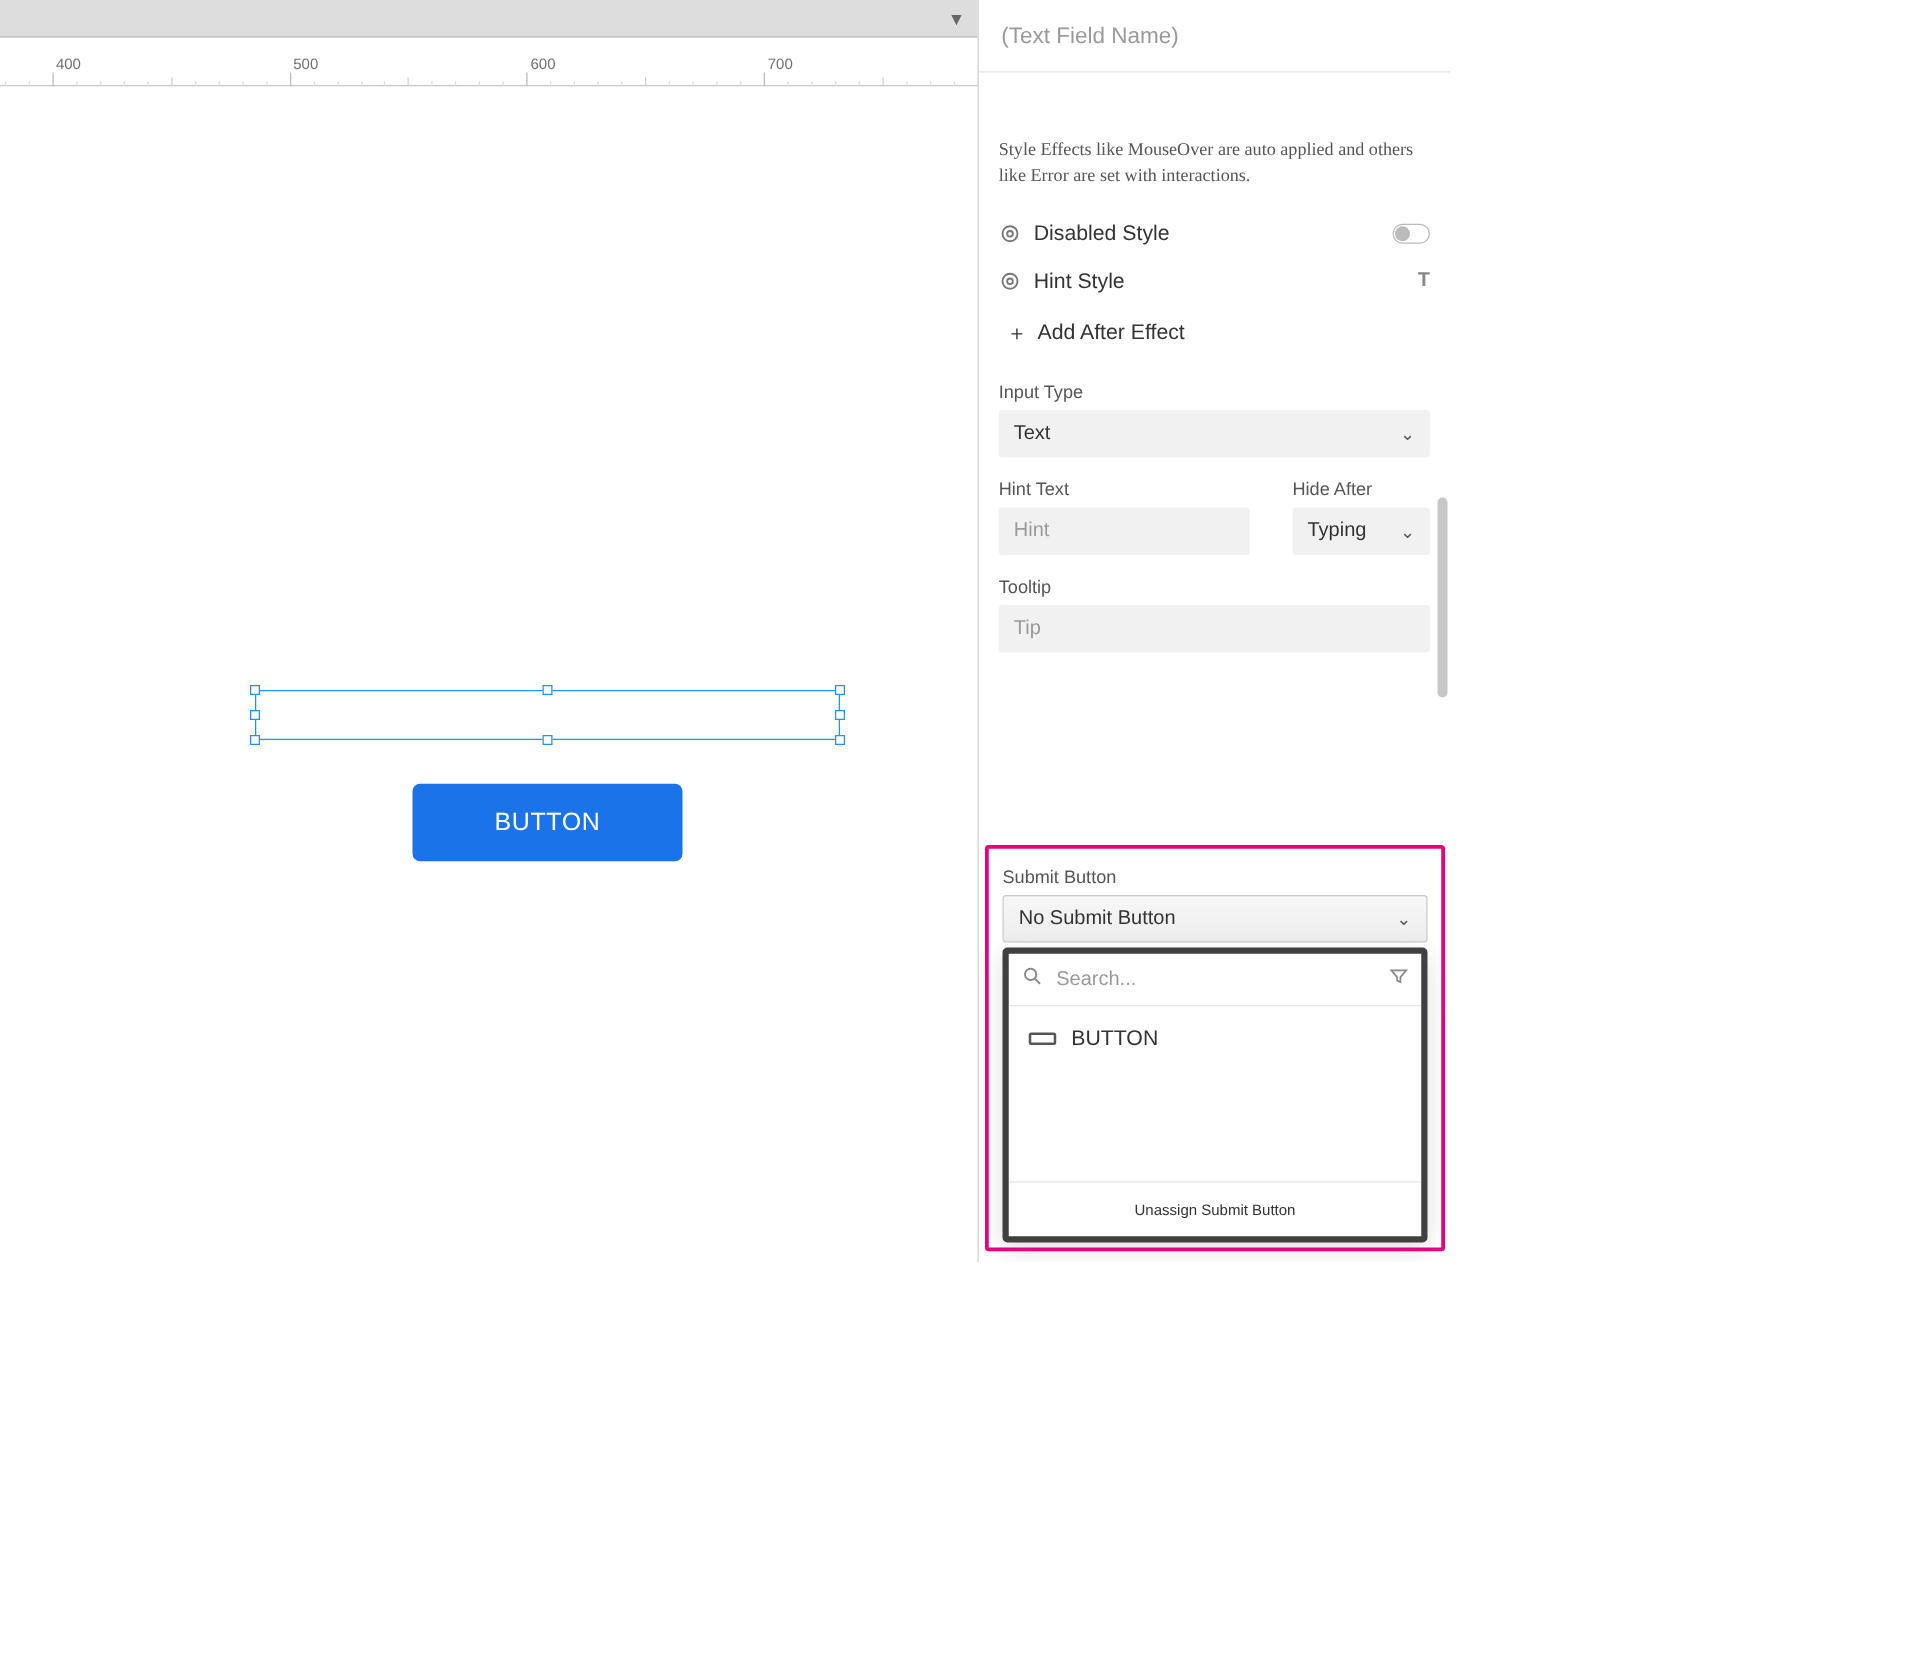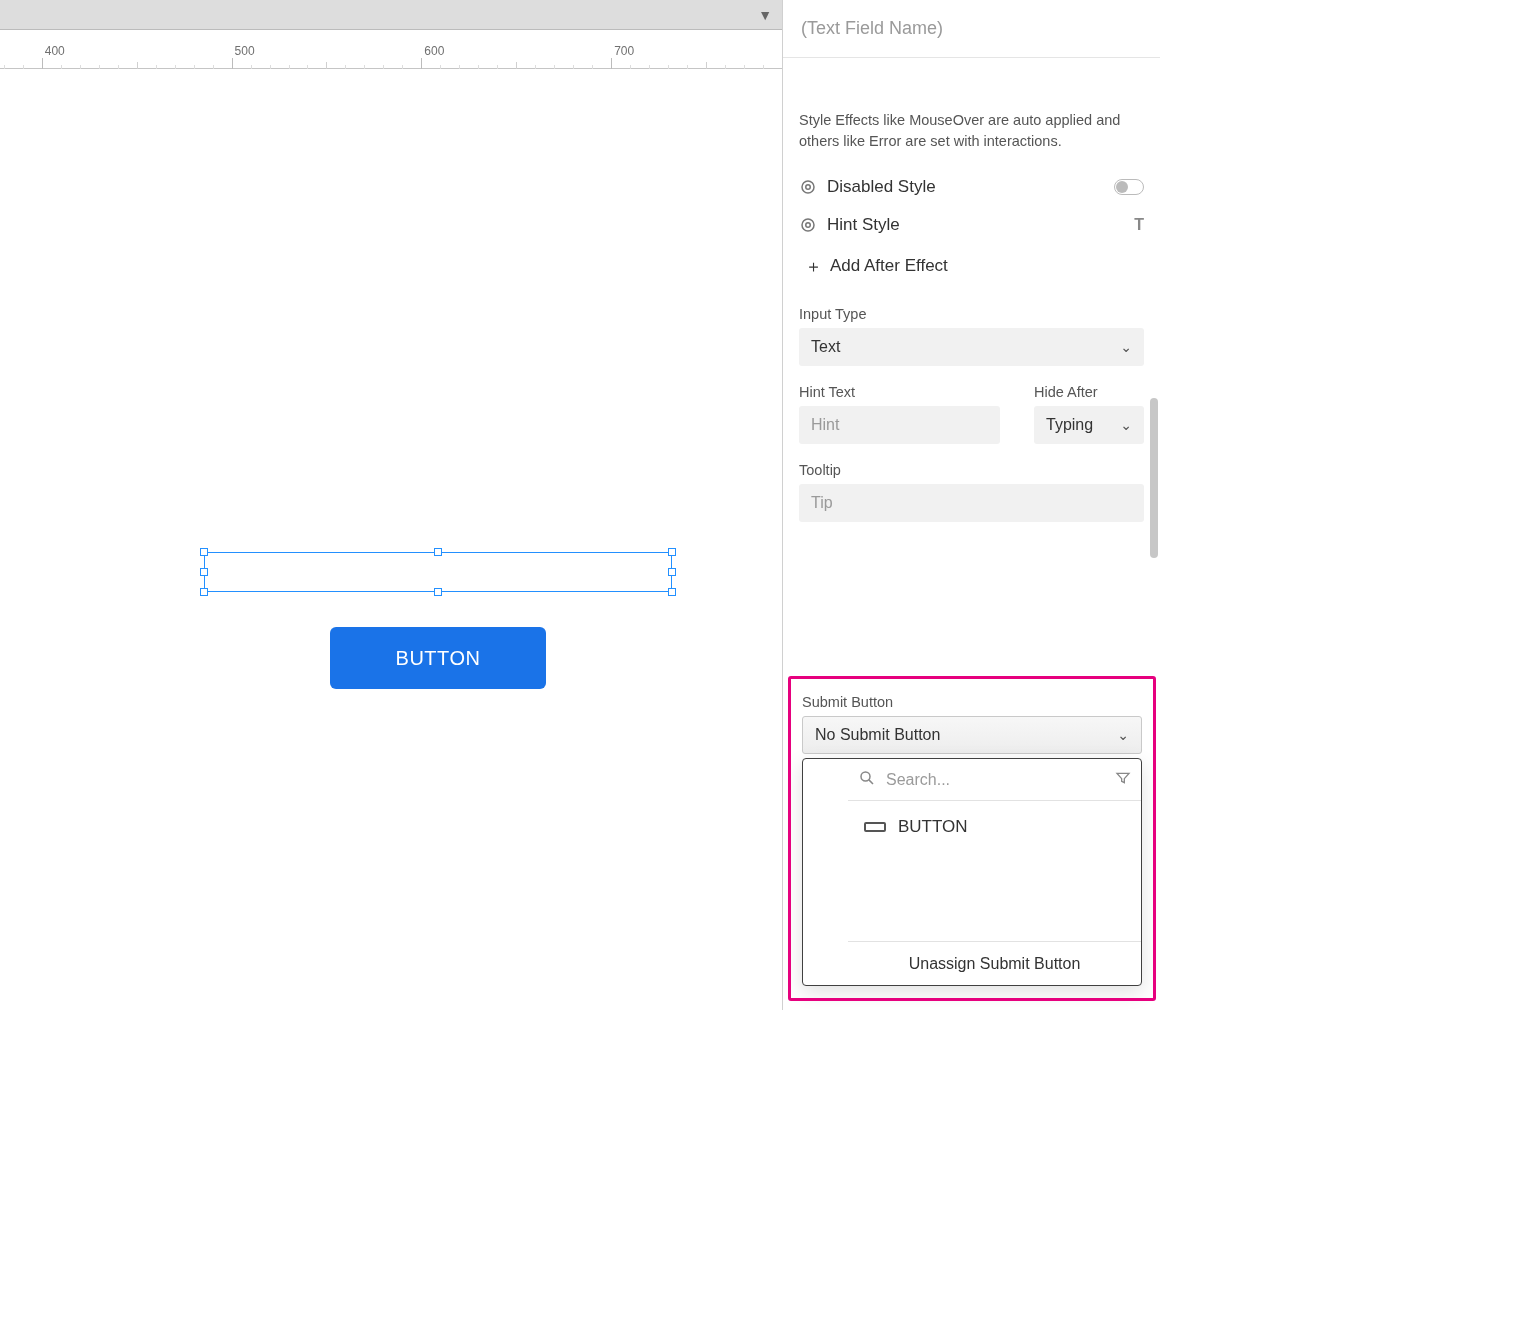--- a/index.html
+++ b/index.html
@@ -32,21 +32,21 @@
   .tab svg, .tab .glyph { width: 18px; height: 18px; }
 
   .name-row { height: 58px; border-bottom: 1px solid #e5e5e5; display: flex; align-items: center; padding: 0 18px; }
   .name-row input { width: 100%; border: none; outline: none; font-size: 18px; color: #333; }
   .name-row input::placeholder { color: #9a9a9a; }
 
   .scroll { flex: 1; overflow-y: auto; padding: 52px 16px 16px 16px; position: relative; }
   .section-header { display: flex; align-items: center; justify-content: space-between; margin-bottom: 10px; }
   .section-title { font-size: 14px; letter-spacing: 2px; color: #888; text-transform: uppercase; }
   .btn-small { background: #f2f2f2; border: 1px solid #d2d2d2; border-radius: 4px; padding: 5px 10px; font-size: 14px; color: #333; cursor: pointer; }
-  .helper { font-size: 14.5px; color: #555; line-height: 1.45; margin-bottom: 16px; }
+  .helper { font-size: 14.5px; color: #555; line-height: 1.45; margin-bottom: 16px; font-family: Liberation Serif, serif; }
 
   .style-row { display: flex; align-items: center; justify-content: space-between; height: 38px; }
   .style-row .left { display: flex; align-items: center; gap: 10px; font-size: 17px; color: #333; }
   .target-icon { width: 18px; height: 18px; }
   .pill { width: 30px; height: 16px; border: 1.5px solid #bbb; border-radius: 10px; position: relative; }
   .pill::after { content:""; position:absolute; left:1px; top:1px; width:12px; height:12px; border-radius:50%; background:#bbb; }
   .T-icon { font-weight: 700; color: #888; font-size: 16px; }
 
   .add-effect { display: flex; align-items: center; gap: 8px; height: 44px; font-size: 17px; color: #333; cursor: pointer; padding-left: 6px; }
 
@@ -57,29 +57,29 @@
   .chev { color: #555; font-size: 14px; }
 
   .two-col { display: flex; gap: 34px; }
   .col-a { flex: 1; } .col-b { width: 110px; }
 
   
   .highlight { position: absolute; left: 788px; top: 676px; width: 368px; height: 325px; border: 3px solid #e6007e; border-radius: 3px; pointer-events: none; z-index: 50; }
   .submit-area { position: absolute; left: 788px; top: 680px; width: 368px; padding: 8px 14px 0 14px; z-index: 40; background:#fff; }
   .dropdown-open .select.open { background: linear-gradient(#f7f7f7,#ededed); border:1px solid #c9c9c9; }
 
-  .popover { margin-top: 4px; background: #fff; border: 1px solid #404040; border-radius: 4px; box-shadow: 0 6px 20px rgba(0,0,0,.12); overflow:hidden;padding-left:45px; }
+  .popover { margin-top: 4px; background: #fff; border: 5px solid #404040; border-radius: 4px; box-shadow: 0 6px 20px rgba(0,0,0,.12); overflow:hidden; }
   .search-row { display:flex; align-items:center; height:42px; padding: 0 10px; gap:10px; border-bottom:1px solid #e2e2e2; }
   .search-row input { flex:1; border:none; outline:none; font-size:16px; color:#333; }
   .search-row input::placeholder { color:#9a9a9a; }
   .search-row .mag, .search-row .funnel { color:#888; }
   .options { height: 140px; padding: 8px 0; overflow:auto; }
   .option { display:flex; align-items:center; gap:12px; padding: 8px 16px; font-size:17px; color:#333; cursor:pointer; }
   .widget-glyph { width:22px; height:10px; border:2px solid #555; border-radius:2px; display:inline-block; }
-  .popover-footer { height:44px; border-top:1px solid #e2e2e2; display:flex; align-items:center; justify-content:center; font-size:16px; color:#333; cursor:pointer; }
+  .popover-footer { height:44px; border-top:1px solid #e2e2e2; display:flex; align-items:center; justify-content:center; font-size:12px; color:#333; cursor:pointer; }
 
   
   .scrollbar { position: absolute; right: 2px; top: 340px; width: 8px; height: 160px; background:#c7c7c7; border-radius:4px; }
 </style>
 </head>
 <body>
 
 <div class="canvas-area">
   <div class="top-bar">
     <span class="caret">▼</span>

